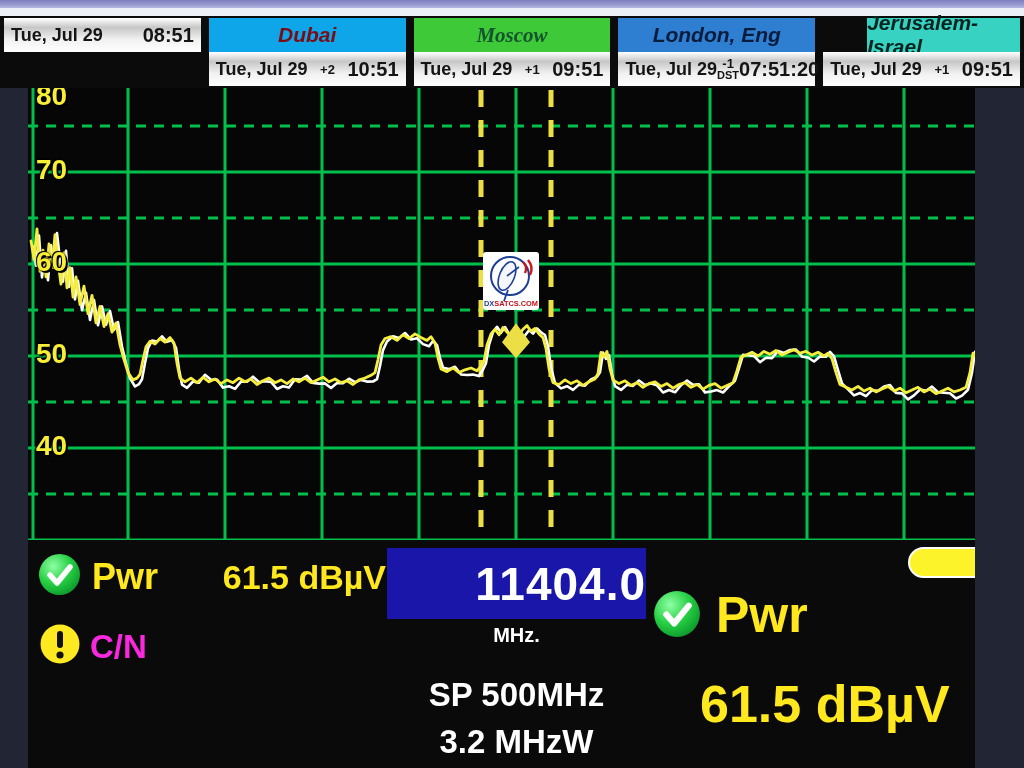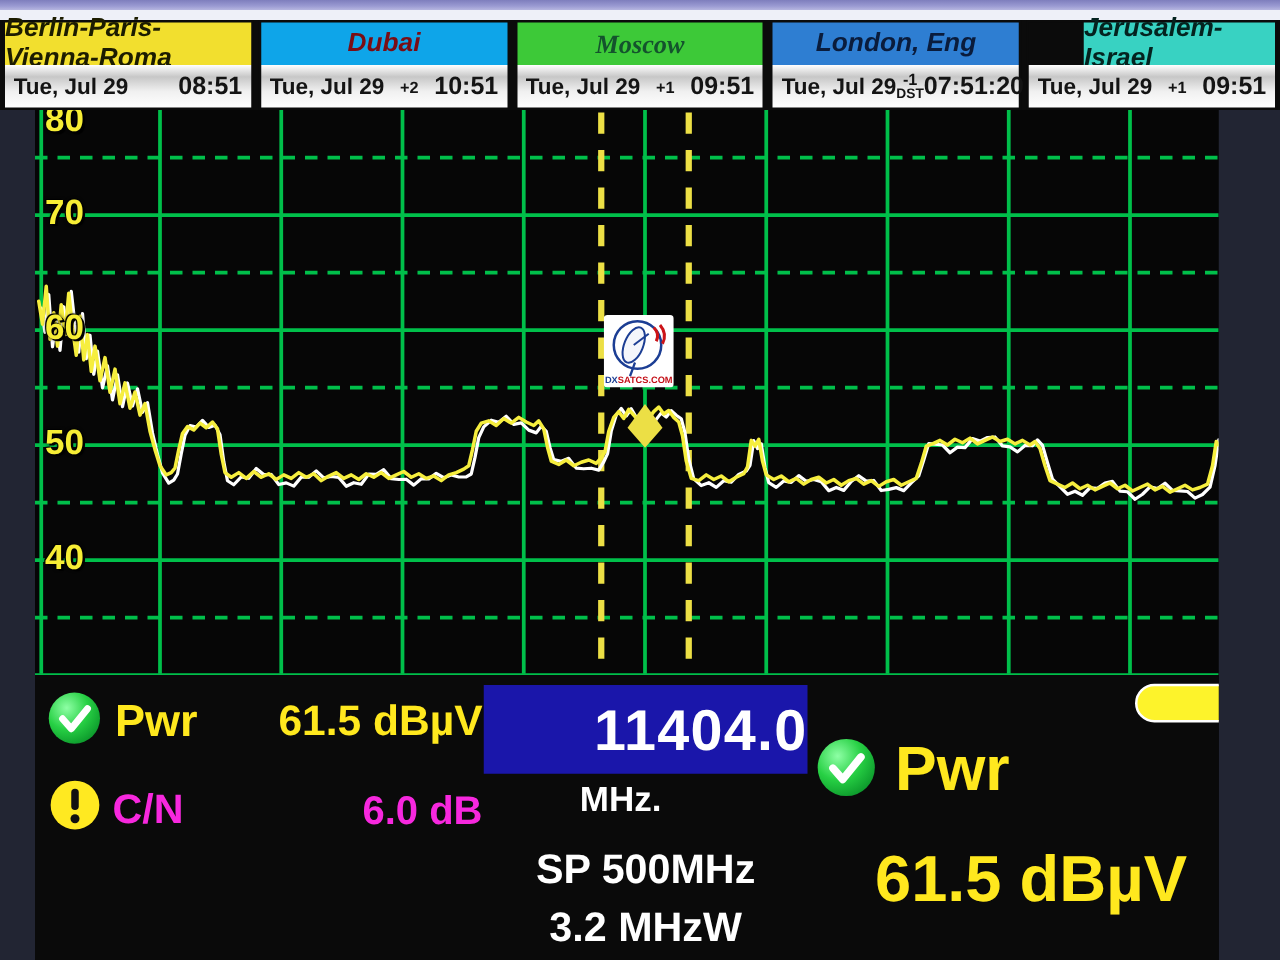--- a/index.html
+++ b/index.html
@@ -45,21 +45,20 @@
     border:2px solid #ffffff;border-radius:17px;box-sizing:border-box;cursor:pointer;}
 </style>
 </head>
 <body>
 
 <div class="strip-lavender"></div>
 <div class="strip-white"></div>
 
 <div class="clockbar" id="clockbar">
     <div class="clock-cell">
-      <div class="clock-city" style="background: rgb(242, 223, 46); color: rgb(28, 28, 0);">Berlin-Paris-Vienna-Roma</div>
       <div class="clock-date">
         <span class="cd-date">Tue, Jul 29</span>
         <span class="cd-mid"></span>
         <span class="cd-time">08:51</span>
       </div>
     </div>
     <div class="clock-cell">
       <div class="clock-city" style="background: #0ea5e9; color: rgb(122, 13, 20);">Dubai</div>
       <div class="clock-date">
         <span class="cd-date">Tue, Jul 29</span>
@@ -164,29 +163,28 @@
           </defs>
         <circle cx="21.5" cy="21.5" r="20.5" fill="url(#g1)"></circle>
         <path d="M12 22 l7 8 l13 -16" fill="none" stroke="#ffffff" stroke-width="5.5" stroke-linecap="round" stroke-linejoin="round"></path>
       </svg>
       <div class="yellow-txt" style="left:64px;top:16px;font-size:36px">Pwr</div>
       <div class="yellow-txt" style="left:130px;top:18px;width:228px;font-size:34px;text-align:right">61.5 dBµV</div>
 
       <div class="freq-box">
         <span>11404.0</span>
       </div>
-      <div class="white-txt" style="left:339px;top:84px;width:259px;font-size:28px">MHz.</div>
+      <div class="white-txt" style="left:359px;top:84px;width:259px;font-size:20px">MHz.</div>
 
       <svg class="ico" style="left:12px;top:84px" width="40" height="40" viewBox="0 0 40 40">
         <circle cx="20" cy="20" r="19.5" fill="#ffe921"></circle>
         <rect x="17" y="7" width="6" height="17" rx="3" fill="#111"></rect>
         <circle cx="20" cy="31" r="3.6" fill="#111"></circle>
       </svg>
       <div class="magenta-txt" style="left:62px;top:88px;font-size:33px">C/N</div>
-      <div class="magenta-txt" style="left:130px;top:90px;width:228px;font-size:32px;text-align:right">6.0 dB</div>
 
       <div class="white-txt" style="left:359px;top:136px;width:259px;font-size:33px">SP 500MHz</div>
       <div class="white-txt" style="left:359px;top:183px;width:259px;font-size:33px">3.2 MHzW</div>
 
       <svg class="ico" style="left:625px;top:50px" width="48" height="48" viewBox="0 0 43 43">
         <circle cx="21.5" cy="21.5" r="20.5" fill="url(#g1)"></circle>
         <path d="M12 22 l7 8 l13 -16" fill="none" stroke="#ffffff" stroke-width="5.5" stroke-linecap="round" stroke-linejoin="round"></path>
       </svg>
       <div class="yellow-txt" style="left:688px;top:46px;font-size:50px">Pwr</div>
       <div class="yellow-txt" style="left:672px;top:134px;font-size:52px">61.5 dBµV</div>

